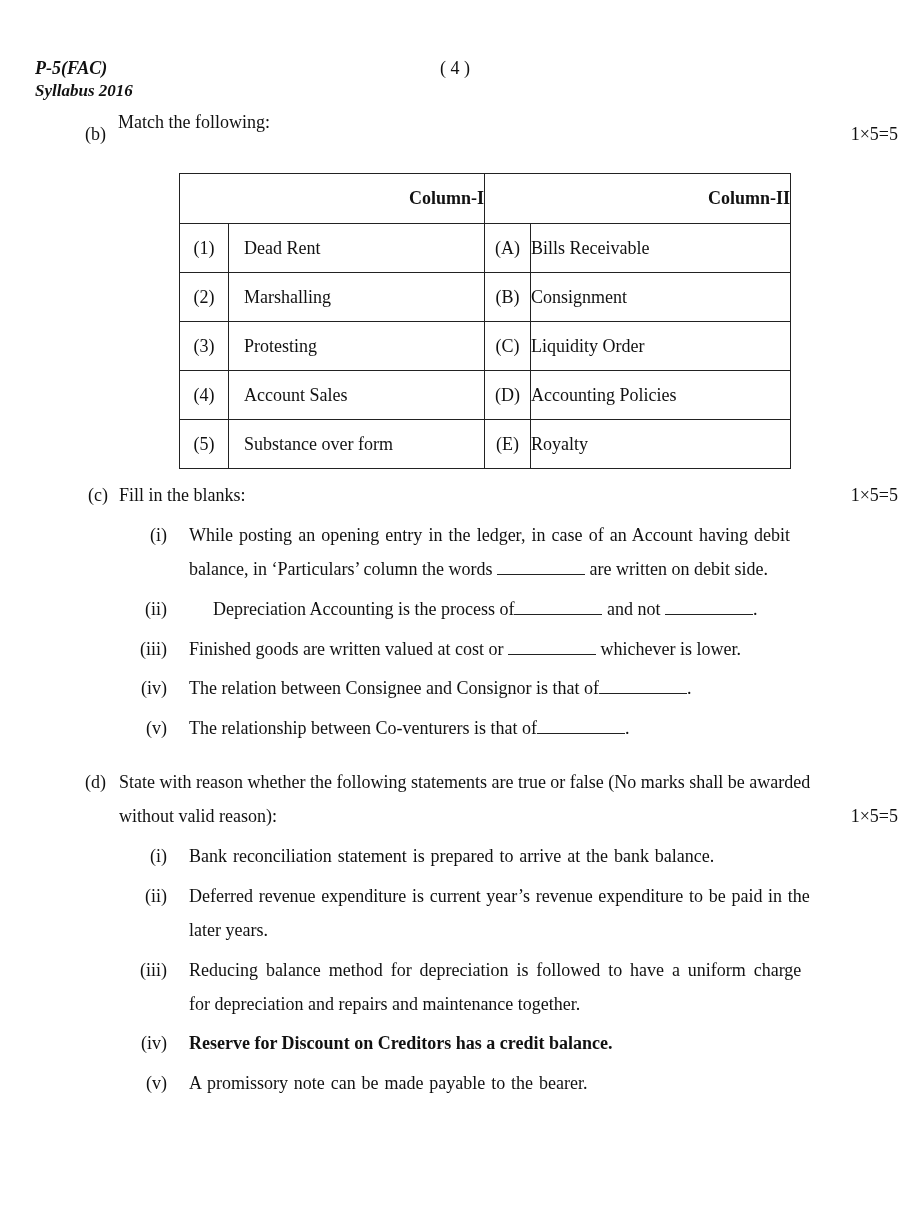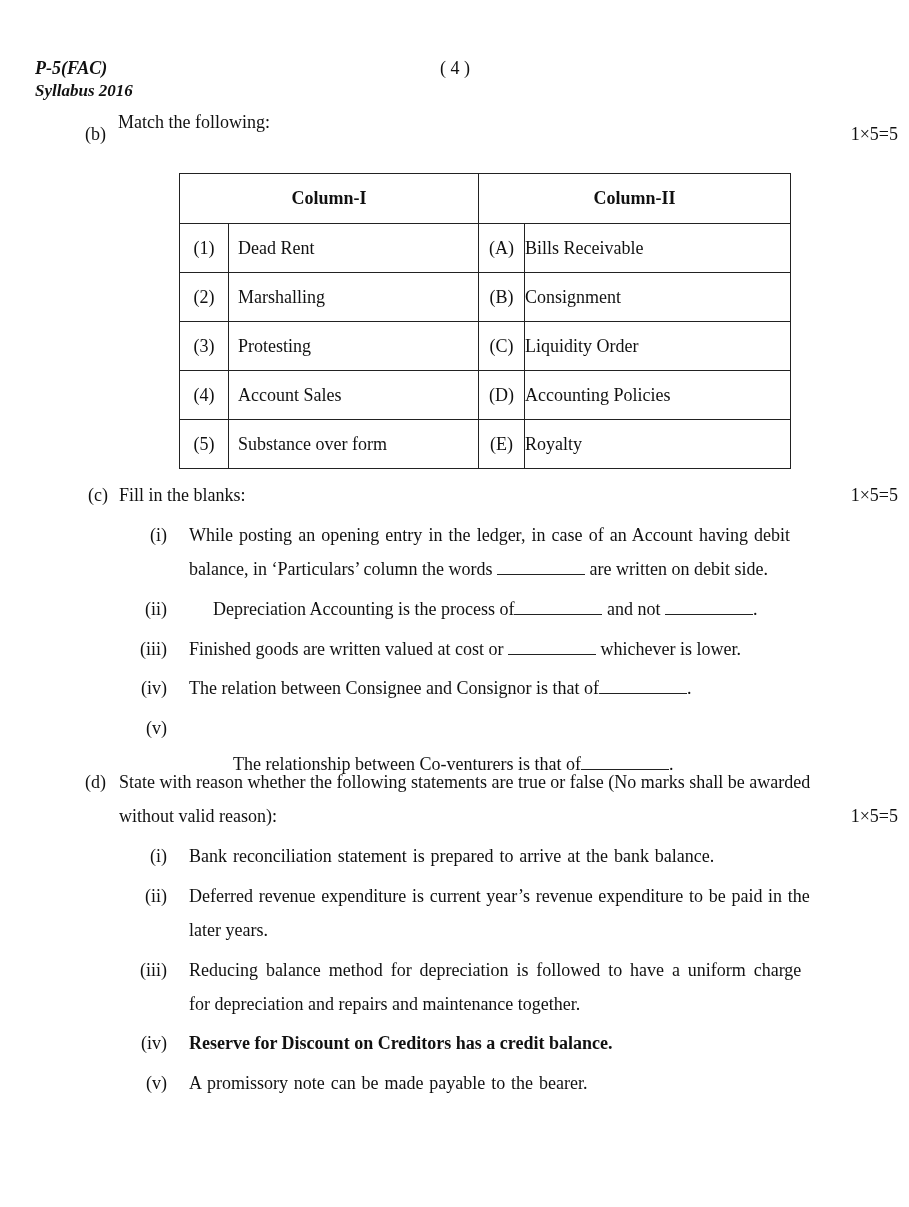--- a/index.html
+++ b/index.html
@@ -15,23 +15,23 @@
     .hdr-page { left: 440px; top: 58px; font-size: 18px; }
     .marks { right: 11px; font-size: 18px; }
     .qlabel { font-size: 18px; }
     table.match {
       position: absolute; left: 179px; top: 173px; width: 612px;
       border-collapse: collapse; font-size: 18px;
     }
     table.match td, table.match th {
       border: 1.3px solid #222; padding: 0; height: 48px; vertical-align: middle;
     }
-    table.match th { height: 49px; font-weight: bold; text-align: center; font-size: 18px; }
+    table.match th { height: 49px; font-weight: bold; text-align: right; font-size: 18px; }
     table.match td.num { width: 48px; text-align: center; }
-    table.match td.txt { padding-left: 9px; width: 240px; }
+    table.match td.txt { padding-left: 15px; width: 240px; }
     table.match td.num2 { width: 45px; text-align: center; }
     table.match td.txt2 { padding-left: 0; }
     .item-num { position: absolute; text-align: right; width: 50px; }
     .item-text { position: absolute; left: 189px; }
     .blank { display: inline-block; width: 88px; border-bottom: 1.2px solid #222; height: 14px; vertical-align: baseline; }
   </style>
 </head>
 <body>
 
 <div class="abs hdr-code">P-5(FAC)</div>
@@ -106,21 +106,21 @@
   <span class="blank"></span>
   <span>whichever is lower.</span>
 </div>
 
 <div class="abs item-num" style="left:117px; top:678px;">(iv)</div>
 <div class="abs item-text" style="top:678px;">
   <span>The relation between Consignee and Consignor is that of</span><span class="blank"></span><span>.</span>
 </div>
 
 <div class="abs item-num" style="left:117px; top:718px;">(v)</div>
-<div class="abs item-text" style="top:754px;margin-left:44px;">
+<div class="abs item-text" style="top:718px;">
   <span>The relationship between Co-venturers is that of</span><span class="blank"></span><span>.</span>
 </div>
 
 <div class="abs qlabel" style="left:85px; top:772px;">(d)</div>
 <div class="abs" style="left:119px; top:772px;">State with reason whether the following statements are true or false (No marks shall be awarded</div>
 <div class="abs" style="left:119px; top:806px;">without valid reason):</div>
 <div class="abs marks" style="top:806px;">1×5=5</div>
 
 <div class="abs item-num" style="left:117px; top:846px;">(i)</div>
 <div class="abs item-text" style="top:846px; word-spacing:1.4px;">Bank reconciliation statement is prepared to arrive at the bank balance.</div>

